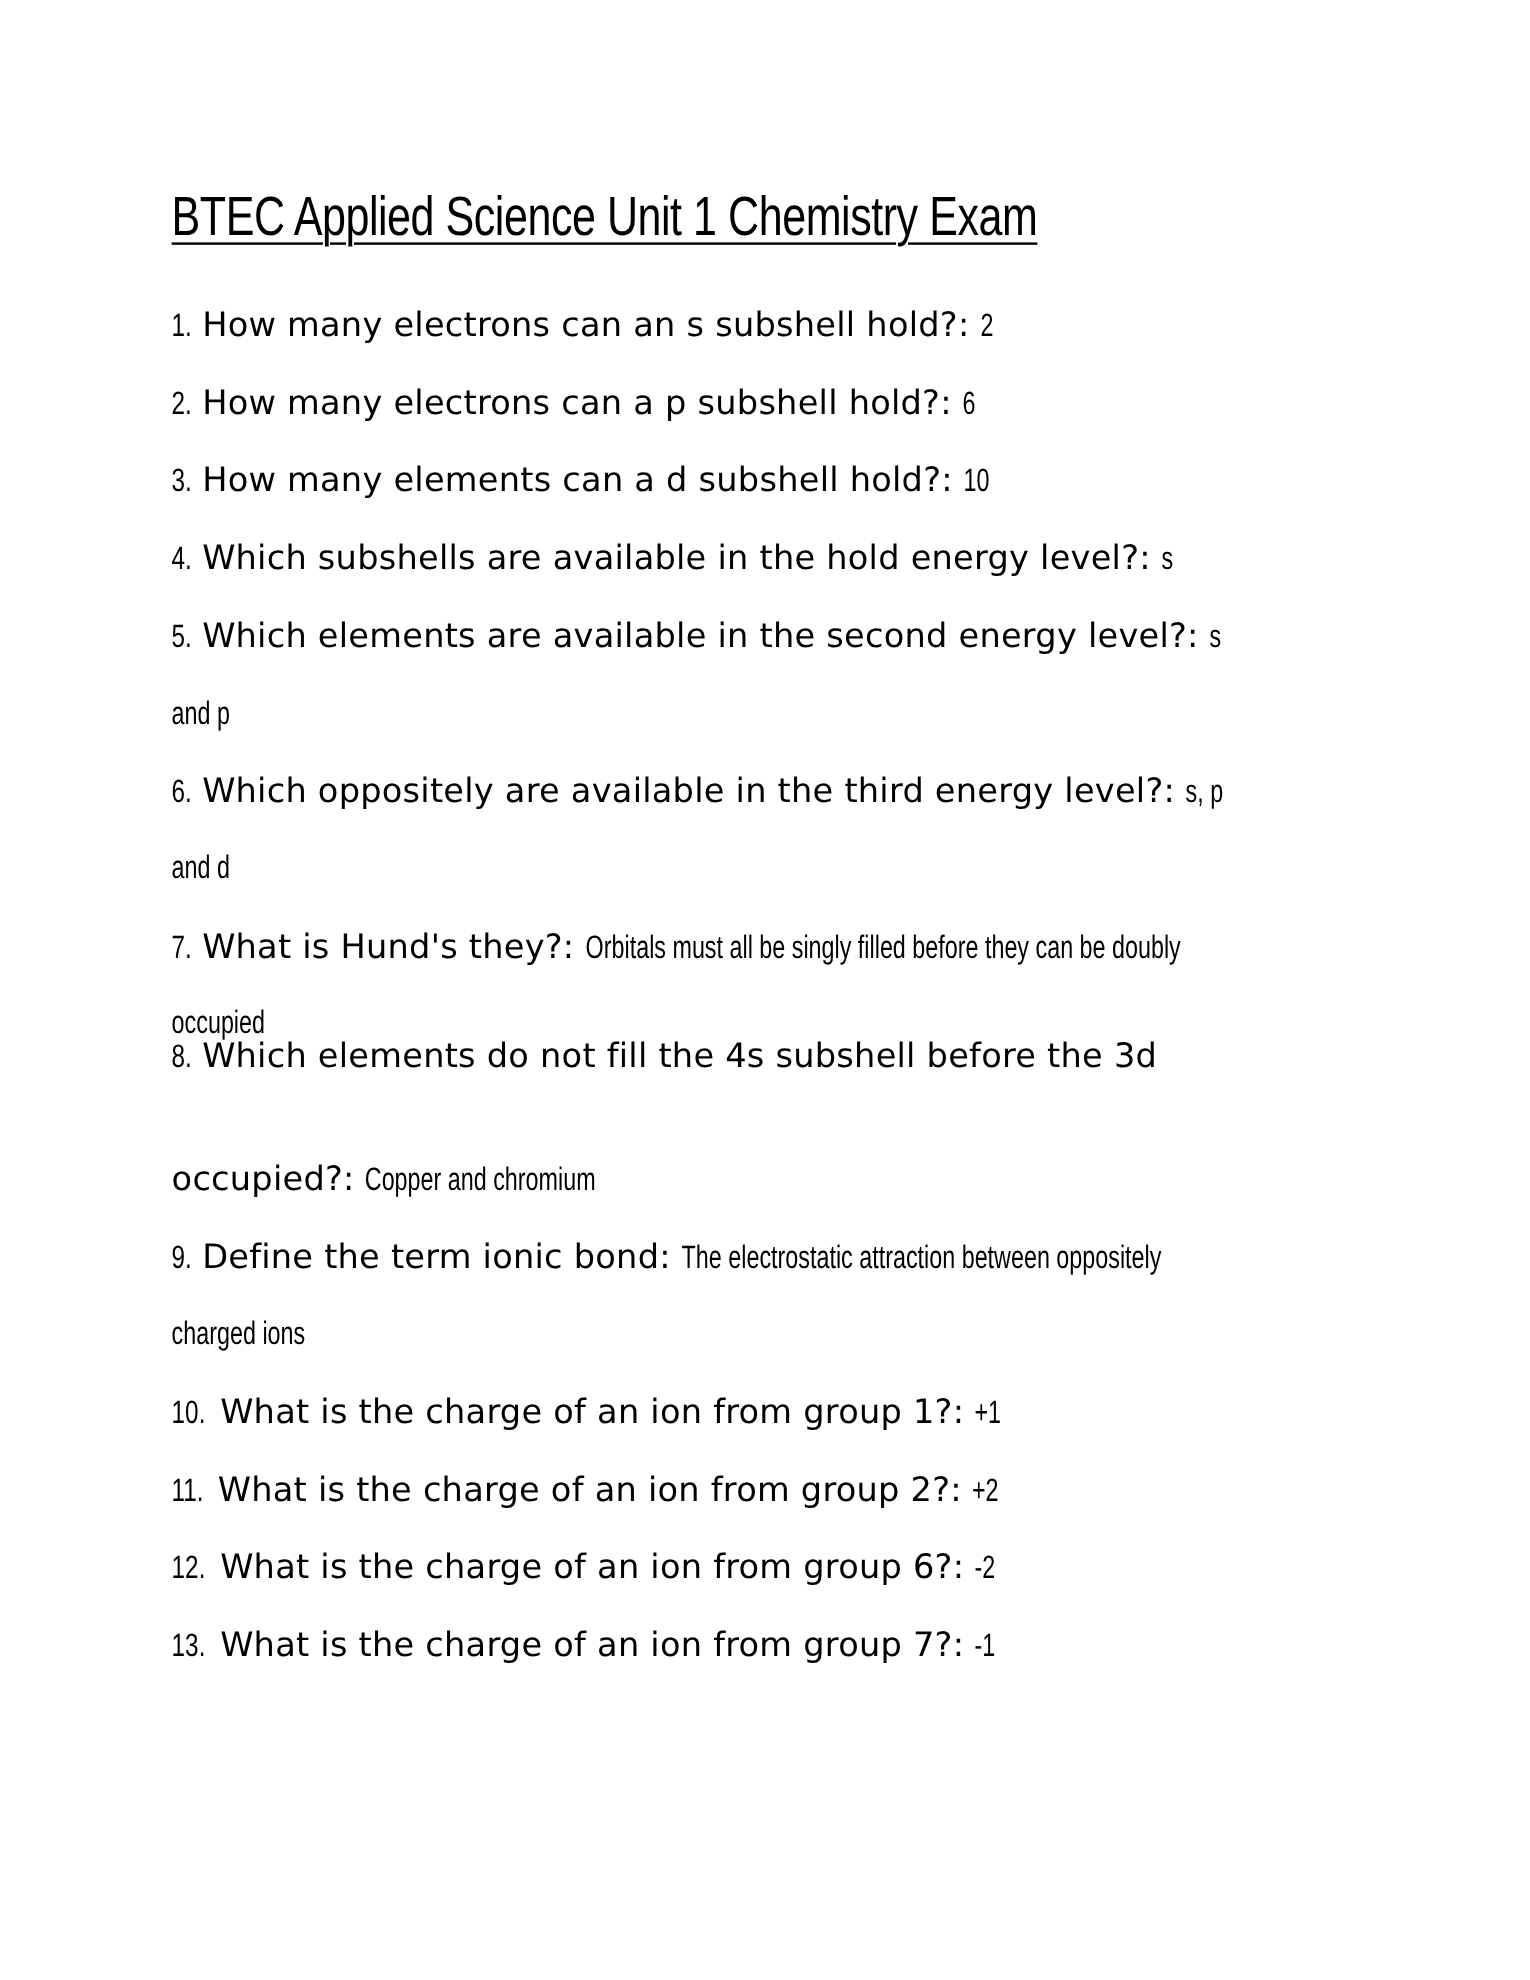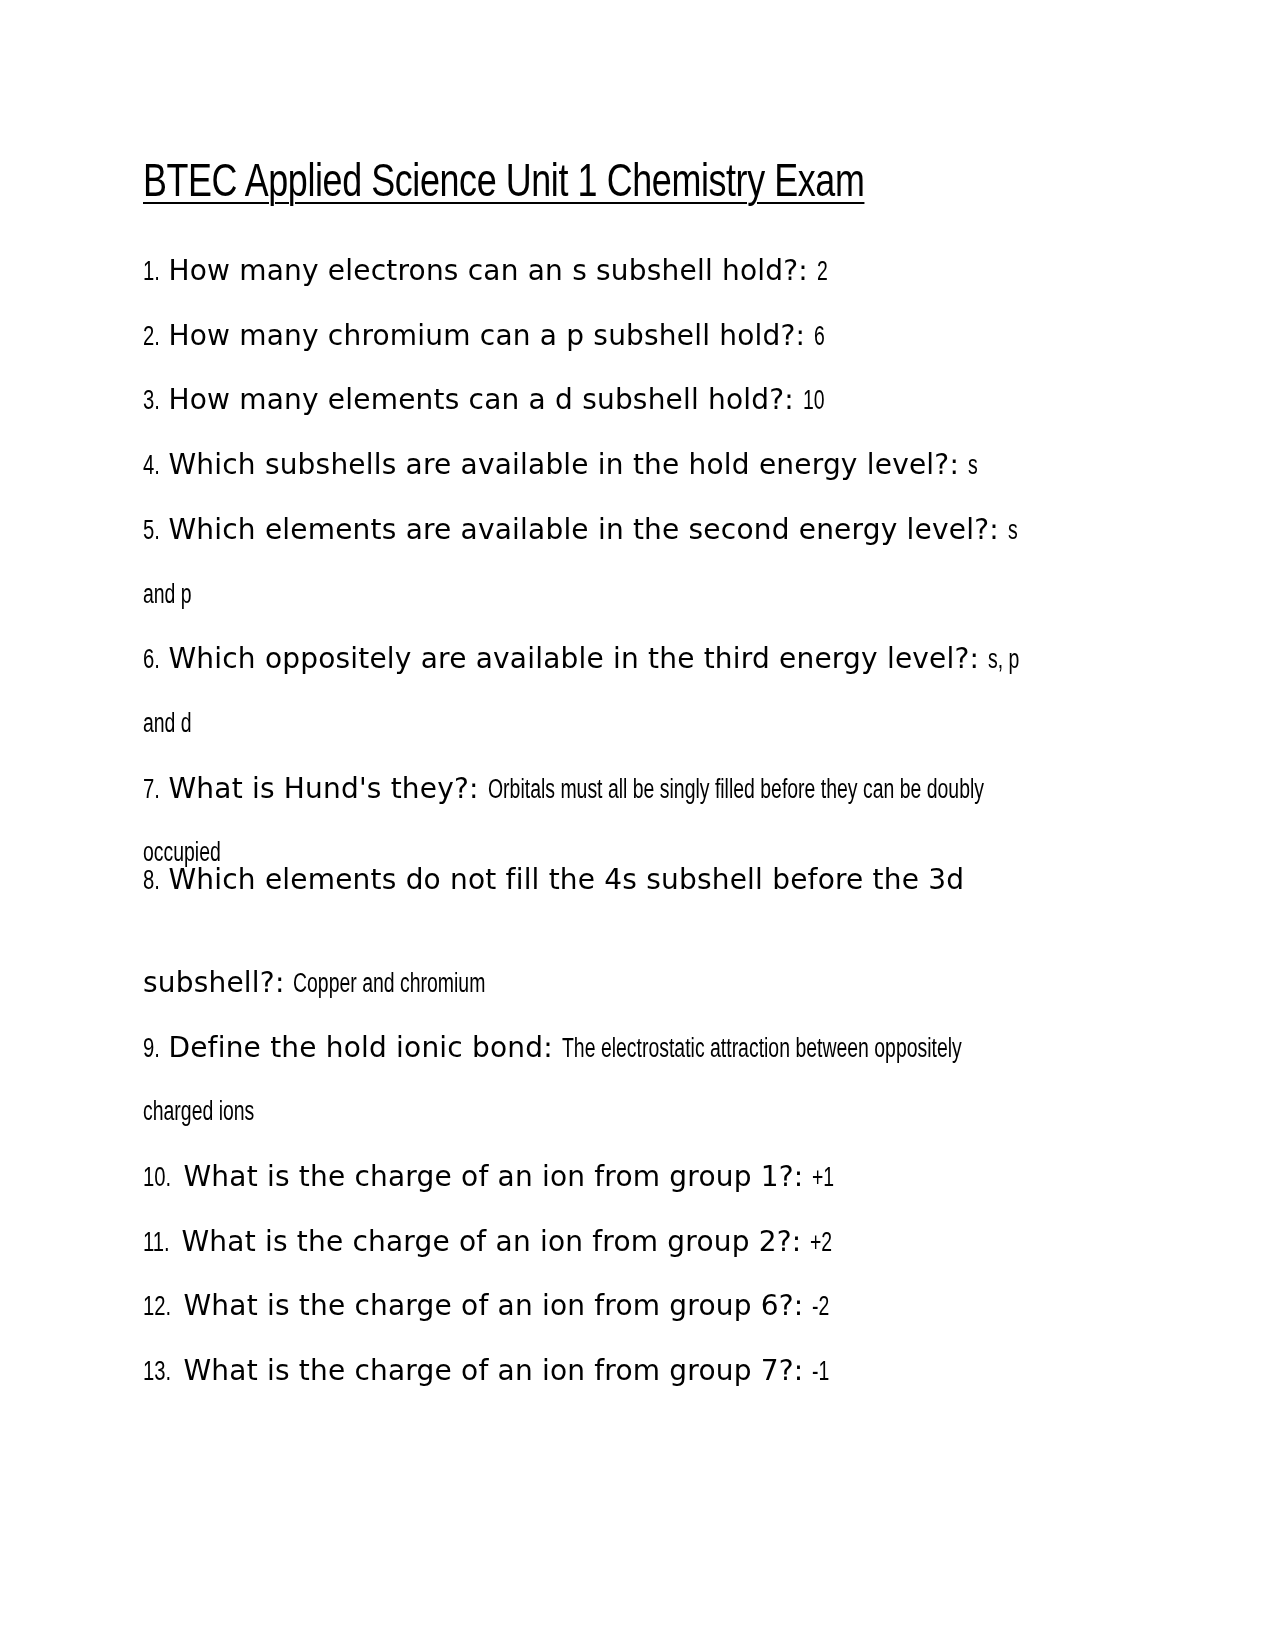--- a/index.html
+++ b/index.html
@@ -41,21 +41,21 @@
   <div class="title">BTEC Applied Science Unit 1 Chemistry Exam</div>
 
   <div class="q" style="top:238px">
     <span class="num">1.</span>
     <span class="qt">How many electrons can an s subshell hold?:</span>
     <span class="ans">2</span>
   </div>
 
   <div class="q" style="top:303px">
     <span class="num">2.</span>
-    <span class="qt">How many chromium can a p subshell hold?:</span>
+    <span class="qt">How many electrons can a p subshell hold?:</span>
     <span class="ans">6</span>
   </div>
 
   <div class="q" style="top:367px">
     <span class="num">3.</span>
     <span class="qt">How many elements can a d subshell hold?:</span>
     <span class="ans">10</span>
   </div>
 
   <div class="q" style="top:432px">
@@ -83,27 +83,27 @@
     <span class="qt">What is Hund's they?:</span>
     <span class="ans">Orbitals must all be singly filled before they can be doubly</span>
   </div>
   <div class="cont" style="top:820px">occupied</div>
 
   <div class="q" style="top:847px">
     <span class="num">8.</span>
     <span class="qt">Which elements do not fill the 4s subshell before the 3d</span>
   </div>
   <div class="q" style="top:950px">
-    <span class="qt">subshell?:</span>
+    <span class="qt">occupied?:</span>
     <span class="ans">Copper and chromium</span>
   </div>
 
   <div class="q" style="top:1015px">
     <span class="num">9.</span>
-    <span class="qt">Define the hold ionic bond:</span>
+    <span class="qt">Define the term ionic bond:</span>
     <span class="ans">The electrostatic attraction between oppositely</span>
   </div>
   <div class="cont" style="top:1079px">charged  ions</div>
 
   <div class="q" style="top:1144px">
     <span class="num">10.</span>
     <span class="qt">What is the charge of an ion from group 1?:</span>
     <span class="ans">+1</span>
   </div>
 

